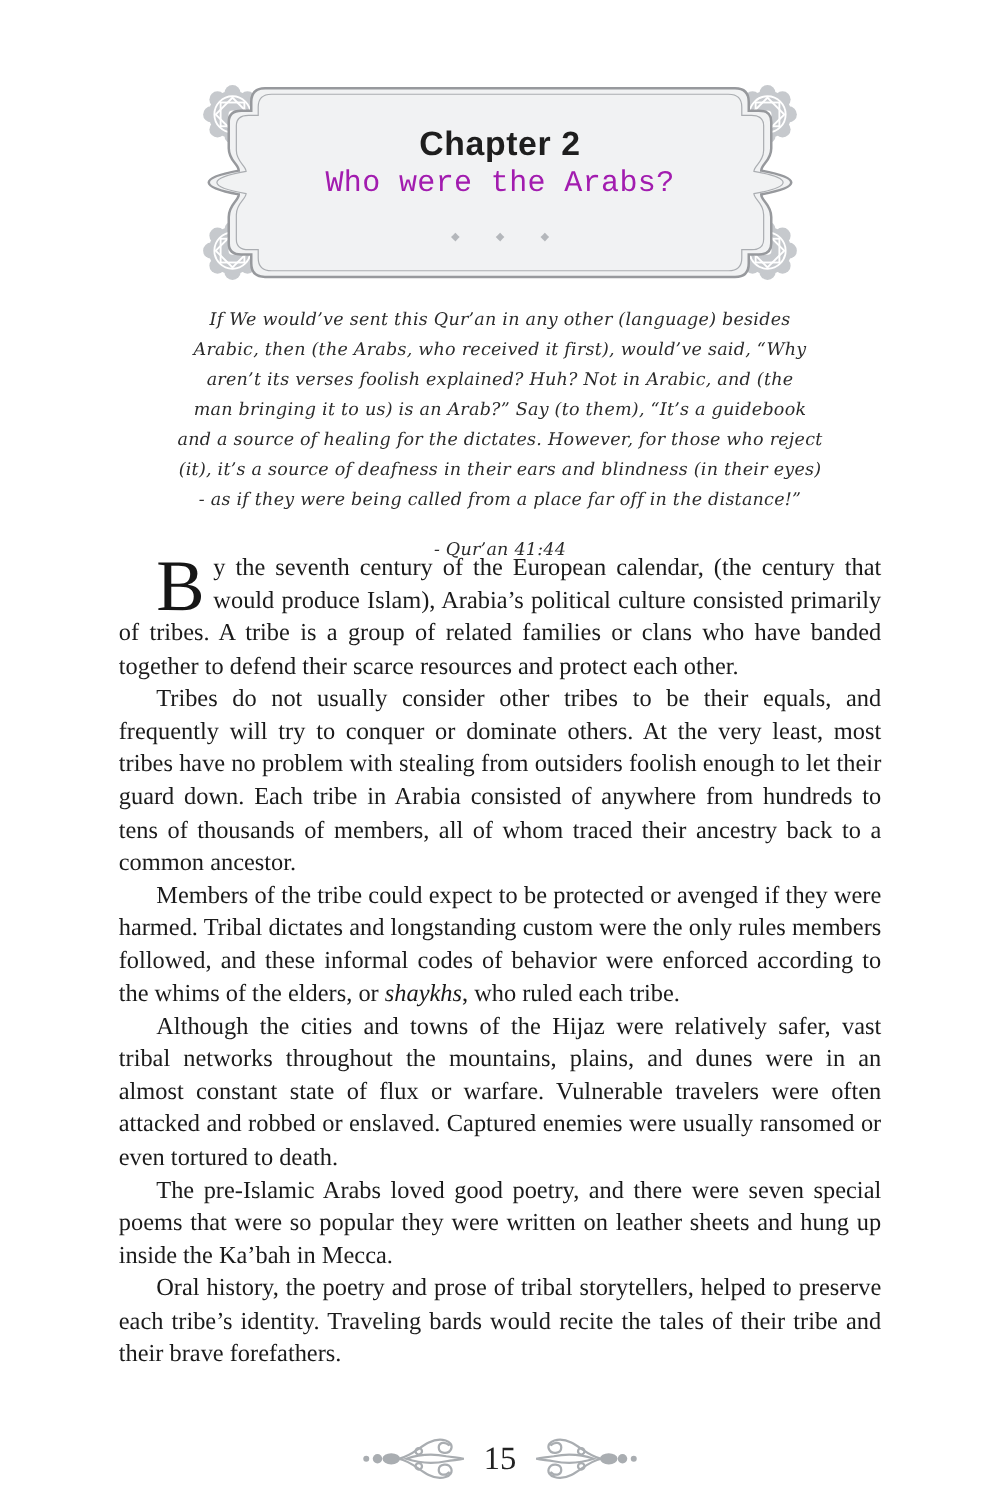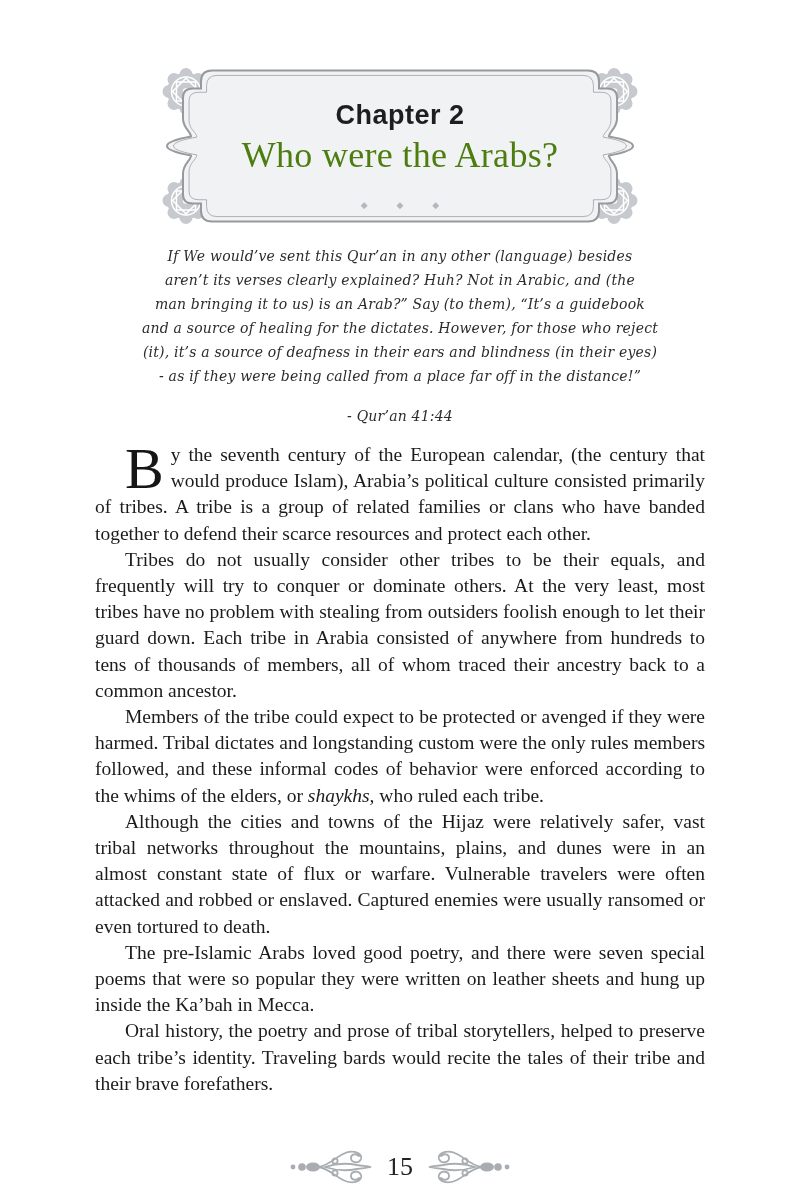--- a/index.html
+++ b/index.html
@@ -35,26 +35,26 @@
     text-align: right;
   }
   .chapter-label {
     font-family: "Liberation Sans", sans-serif;
     font-weight: 700;
     font-size: 27px;
     letter-spacing: 0.5px;
     color: #1e1e1e;
   }
   .chapter-title {
-    font-family: Liberation Serif, serif;
+    font-family: Liberation Mono, monospace;
     font-weight: 400;
-    font-size: 36px;
+    font-size: 24px;
     letter-spacing: 0.3px;
     margin-top: 3px;
-    color: #4d7c0f;
+    color: #a21caf;
   }
   .diamond-dots {
     margin-top: 24px;
     color: #b4b7bb;
     font-size: 9px;
     letter-spacing: 13px;
     text-indent: 13px;
     font-family: "DejaVu Sans", sans-serif;
   }
 
@@ -157,21 +157,22 @@
 
     <div class="header-content">
       <div class="chapter-label">Chapter 2</div>
       <div class="chapter-title">Who were the Arabs?</div>
       <div class="diamond-dots">◆ ◆ ◆</div>
     </div>
   </div>
 
   <div class="quote">
     <div>If We would’ve sent this Qur’an in any other (language) besides</div>
-    <div>aren’t its verses clearly explained? Huh? Not in Arabic, and (the</div>
+    <div>Arabic, then (the Arabs, who received it first), would’ve said, “Why</div>
+    <div>aren’t its verses foolish explained? Huh? Not in Arabic, and (the</div>
     <div>man bringing it to us) is an Arab?” Say (to them), “It’s a guidebook</div>
     <div>and a source of healing for the dictates. However, for those who reject</div>
     <div>(it), it’s a source of deafness in their ears and blindness (in their eyes)</div>
     <div>- as if they were being called from a place far off in the distance!”</div>
     <div class="attr">- Qur’an 41:44</div>
   </div>
 
   <div class="body-text">
     <p class="first">
       <span class="drop-cap">B</span><span>y the seventh century of the European calendar, (the century that would produce Islam), Arabia’s political culture consisted primarily of tribes. A tribe is a group of related families or clans who have banded together to defend their scarce resources and protect each other.</span>

